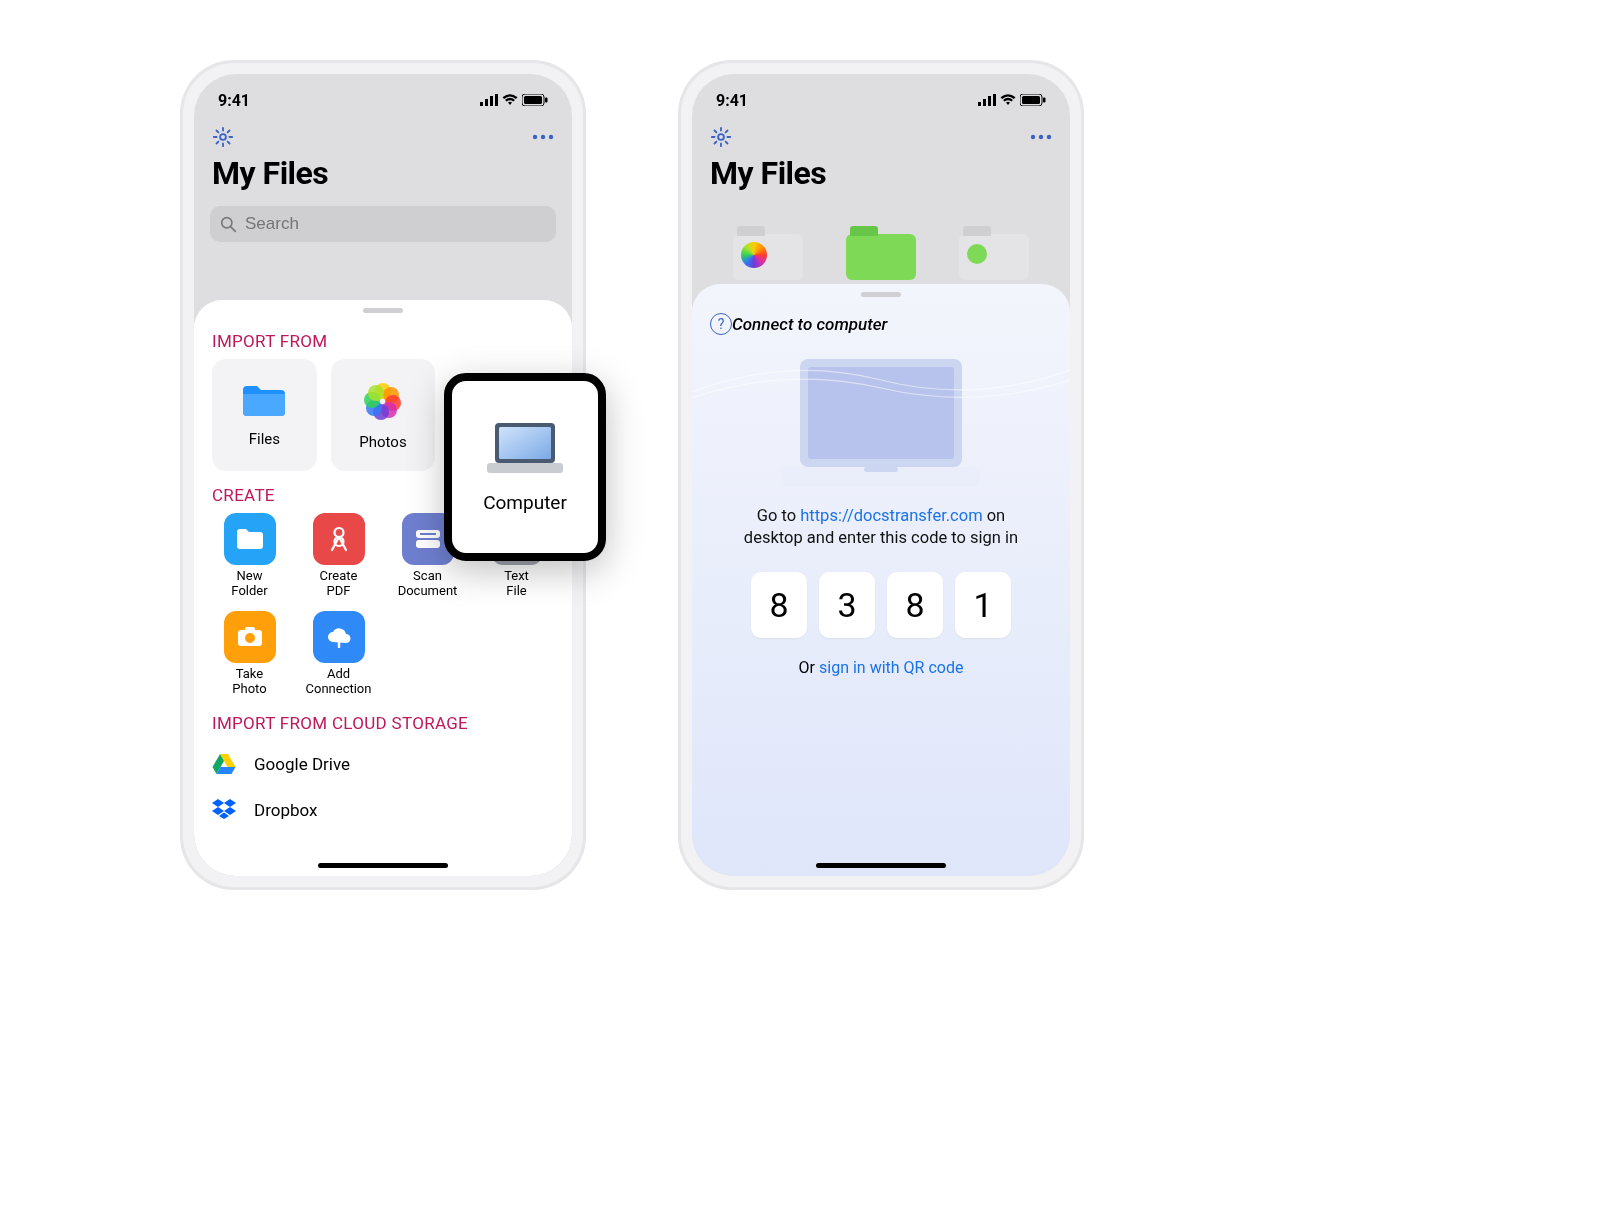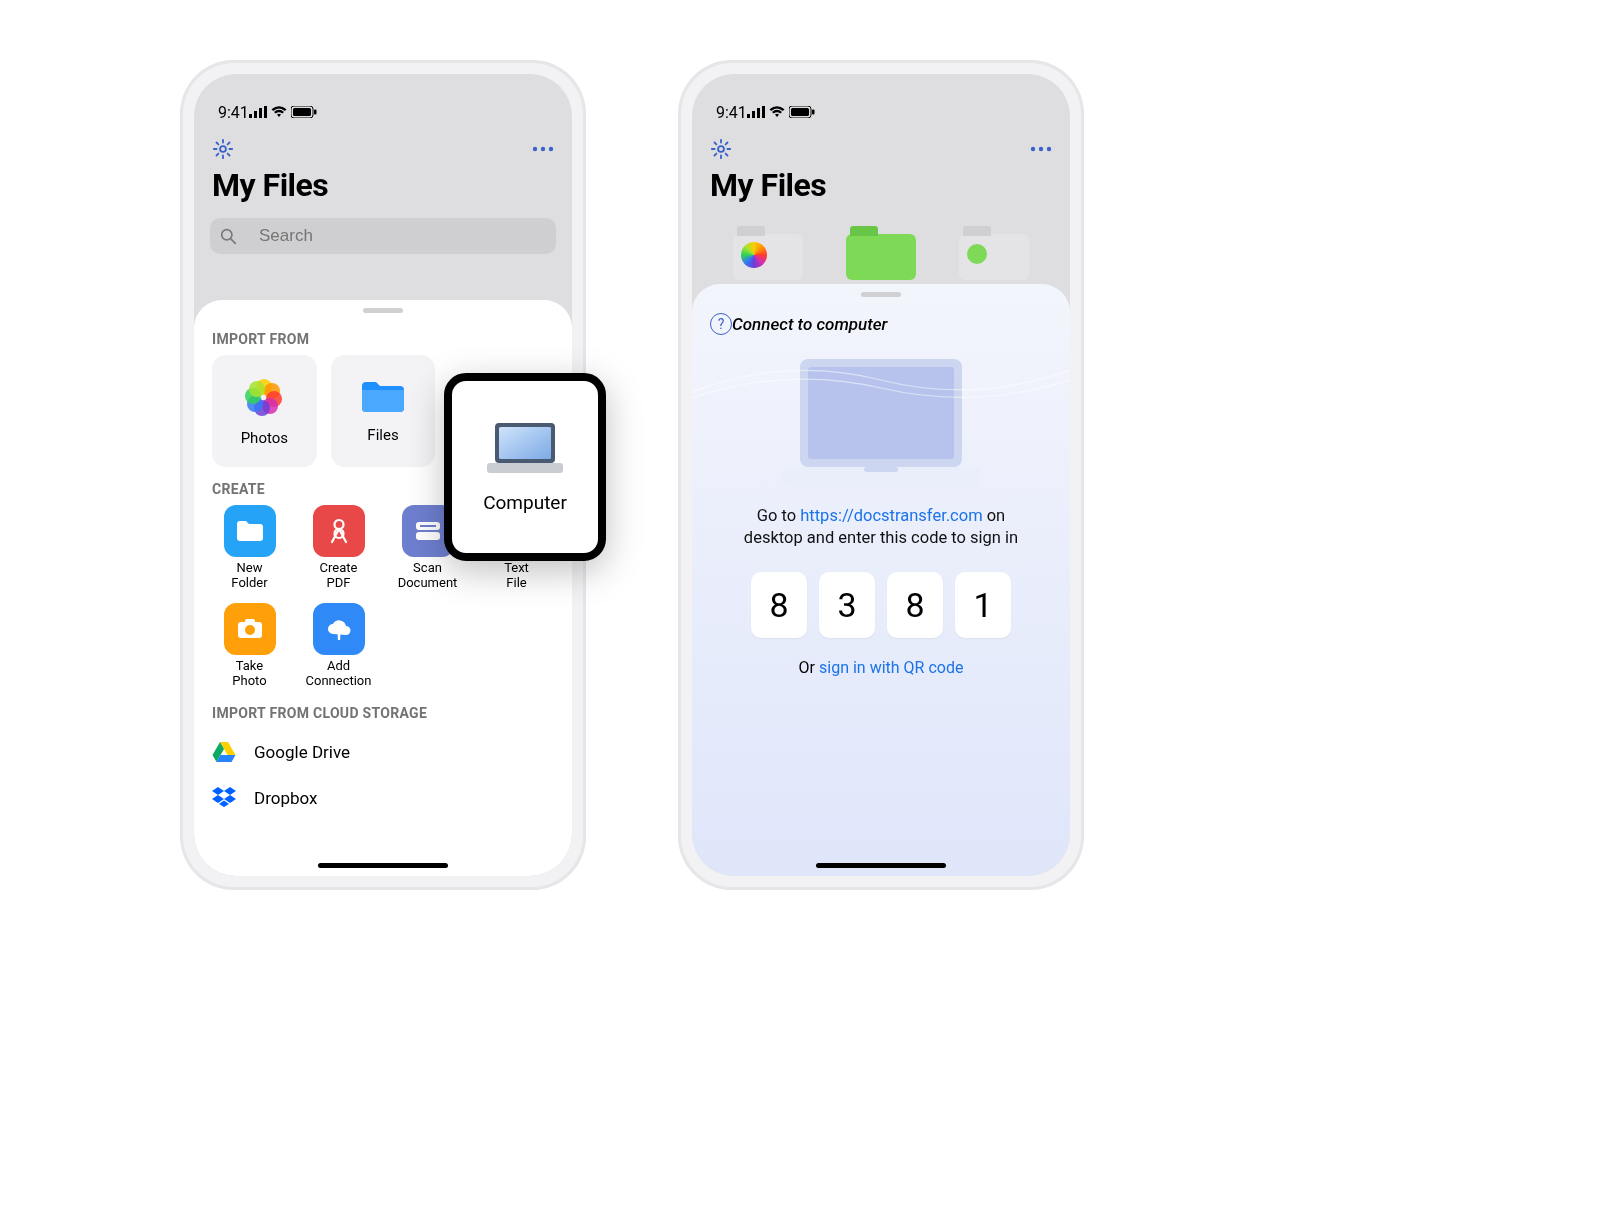--- a/index.html
+++ b/index.html
@@ -18,54 +18,54 @@
   #phone-right { left: 678px; top: 60px; }
   .screen {
     position: relative;
     width: 100%;
     height: 100%;
     border-radius: 42px;
     background: #dedee0;
     overflow: hidden;
   }
   .status-bar {
-    display: flex; align-items: center;
+    display: flex; justify-content: space-between; align-items: center;
     padding: 12px 24px 0 24px; height: 40px;
-    font-weight: 400; font-size: 16px; margin-top: 12px;
+    font-weight: 700; font-size: 16px;
   }
   .status-icons { display:flex; gap:4px; align-items:center; }
   .nav-row {
     display:flex; justify-content: space-between; align-items:center;
     padding: 12px 18px 6px 18px;
   }
   .nav-title { font-size: 32px; font-weight: 700; padding: 0 18px 10px 18px; letter-spacing: -0.5px;}
   .search {
     margin: 4px 16px 12px 16px;
     background: #cfcfd1;
     border-radius: 10px;
     height: 36px;
-    display:flex; align-items:center; gap:22px;
+    display:flex; align-items:center; gap:8px;
     padding: 0 10px;
     color: #7a7a7c;
   }
   .search input { border:none; background:transparent; outline:none; font-size:17px; color:#7a7a7c; flex:1; }
   .home-indicator {
     position:absolute; bottom:8px; left:50%; transform:translateX(-50%);
     width:130px; height:5px; border-radius:3px; background:#000;
   }
   
   .sheet {
     position:absolute; left:0; right:0; bottom:0;
     background:#fff;
     border-radius: 28px 28px 42px 42px;
   }
   #sheet-left { top: 226px; }
   #sheet-right { top: 210px; background: linear-gradient(180deg, #f3f5fc 0%, #e7ecfb 60%, #dfe6fa 100%); }
   .grabber { width:40px; height:5px; background:#d0d0d2; border-radius:3px; margin: 8px auto 10px; }
-  .section-label { font-size:14px; font-weight:700; color:#737373; letter-spacing:0.3px; padding: 8px 18px; }
+  .section-label { font-size:17px; font-weight:400; color:#be185d; letter-spacing:0.3px; padding: 8px 18px; }
   .import-row { display:flex; gap:14px; padding: 0 18px 6px; }
   .import-tile {
     flex:1; height:112px; background:#f3f3f5; border-radius:14px;
     display:flex; flex-direction:column; align-items:center; justify-content:center; gap:10px;
     font-size:15px;
   }
   .create-grid { display:grid; grid-template-columns: repeat(4, 1fr); gap: 12px 6px; padding: 0 14px 8px; }
   .create-item { display:flex; flex-direction:column; align-items:center; gap:4px; }
   .create-icon { width:52px; height:52px; border-radius:12px; display:flex; align-items:center; justify-content:center; }
   .create-label { font-size:13px; text-align:center; line-height:1.15; min-height: 30px; }
@@ -146,38 +146,38 @@
             <line x1="13" y1="13" x2="18" y2="18" stroke="#7a7a7c" stroke-width="2" stroke-linecap="round"></line>
           </svg>
         <input placeholder="Search" style="">
       </div>
 
       <div class="sheet" id="sheet-left">
         <div class="grabber"></div>
         <div class="section-label">IMPORT FROM</div>
         <div class="import-row">
           <div class="import-tile">
+            <svg width="46" height="38" viewBox="0 0 46 38">
+              <path d="M2 8 q0-4 4-4 h10 l4 4 h20 q4 0 4 4 v18 q0 4 -4 4 H6 q-4 0 -4 -4 Z" fill="#1e90ff"></path>
+              <path d="M2 12 h42 v18 q0 4 -4 4 H6 q-4 0 -4 -4 Z" fill="#4aa8ff"></path>
+            </svg>
+            <span>Files</span>
+          </div>
+          <div class="import-tile">
             <svg width="44" height="44" viewBox="0 0 44 44">
               <circle cx="22" cy="12" r="8" fill="#ffcc00" opacity="0.85"></circle>
               <circle cx="30" cy="16" r="8" fill="#ff9500" opacity="0.85"></circle>
               <circle cx="32" cy="24" r="8" fill="#ff3b30" opacity="0.85"></circle>
               <circle cx="28" cy="31" r="8" fill="#d62db1" opacity="0.85"></circle>
               <circle cx="20" cy="33" r="8" fill="#6a3ed6" opacity="0.85"></circle>
               <circle cx="13" cy="29" r="8" fill="#3478f6" opacity="0.85"></circle>
               <circle cx="11" cy="21" r="8" fill="#30d158" opacity="0.85"></circle>
               <circle cx="15" cy="14" r="8" fill="#a7e22e" opacity="0.85"></circle>
             </svg>
             <span>Photos</span>
-          </div>
-          <div class="import-tile">
-            <svg width="46" height="38" viewBox="0 0 46 38">
-              <path d="M2 8 q0-4 4-4 h10 l4 4 h20 q4 0 4 4 v18 q0 4 -4 4 H6 q-4 0 -4 -4 Z" fill="#1e90ff"></path>
-              <path d="M2 12 h42 v18 q0 4 -4 4 H6 q-4 0 -4 -4 Z" fill="#4aa8ff"></path>
-            </svg>
-            <span>Files</span>
           </div>
           <div class="import-tile" style="opacity:0; pointer-events:none"></div>
         </div>
 
         <div class="section-label">CREATE</div>
         <div class="create-grid">
           <div class="create-item">
             <div class="create-icon" style="background:#25a4f7">
               <svg width="30" height="24" viewBox="0 0 30 24">
                   <path d="M2 5 q0-3 3-3 h6 l3 3 h11 q3 0 3 3 v11 q0 3 -3 3 H5 q-3 0 -3 -3 Z" fill="#fff"></path>

